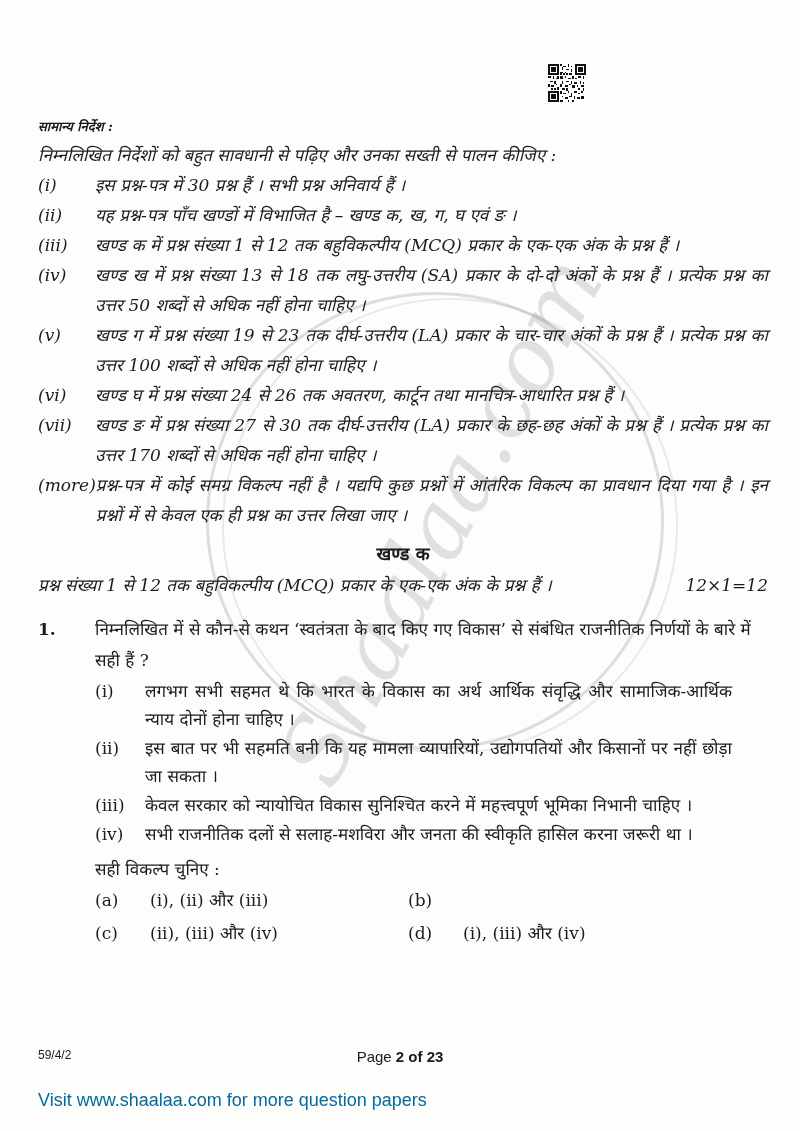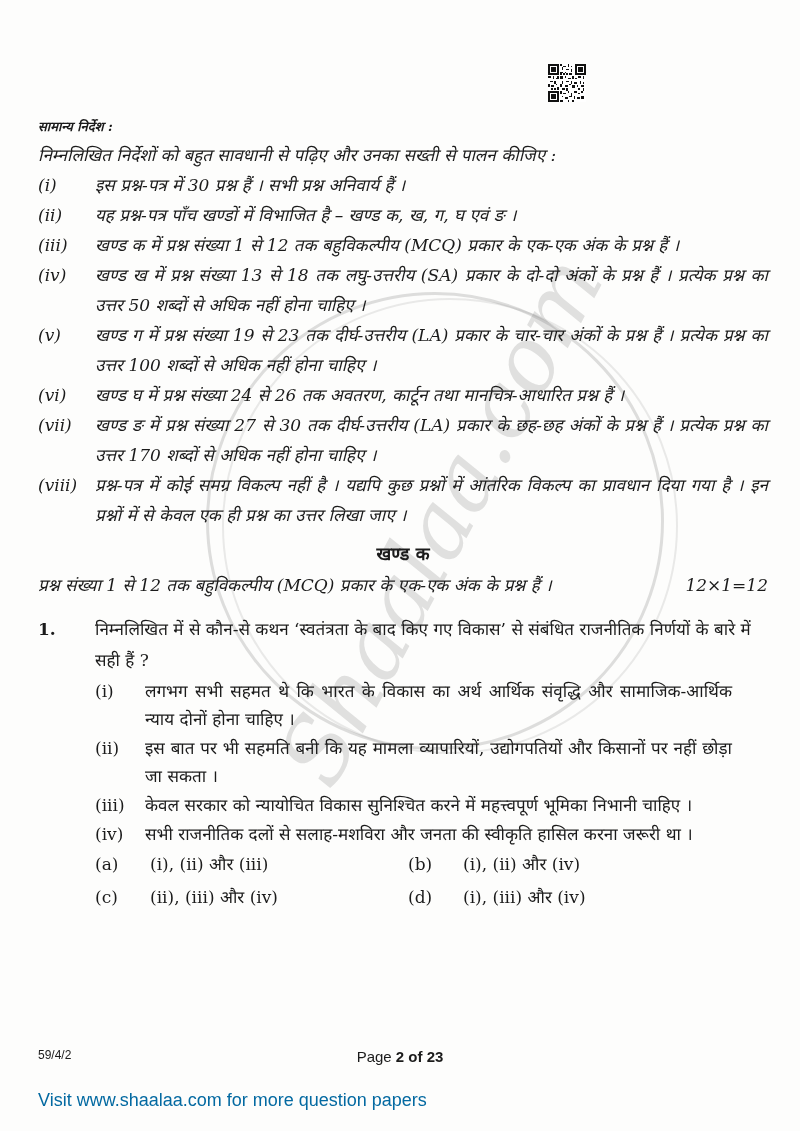--- a/index.html
+++ b/index.html
@@ -258,21 +258,21 @@
     </div>
     <div class="ins-item">
       <span class="ins-num">(vi)</span>
       <span class="ins-text">खण्ड घ में प्रश्न संख्या 24 से 26 तक अवतरण, कार्टून तथा मानचित्र-आधारित प्रश्न हैं ।</span>
     </div>
     <div class="ins-item">
       <span class="ins-num">(vii)</span>
       <span class="ins-text">खण्ड ङ में प्रश्न संख्या 27 से 30 तक दीर्घ-उत्तरीय (LA) प्रकार के छह-छह अंकों के प्रश्न हैं । प्रत्येक प्रश्न का उत्तर 170 शब्दों से अधिक नहीं होना चाहिए ।</span>
     </div>
     <div class="ins-item">
-      <span class="ins-num">(viii)</span>
+      <span class="ins-num">(more)</span>
       <span class="ins-text">प्रश्न-पत्र में कोई समग्र विकल्प नहीं है । यद्यपि कुछ प्रश्नों में आंतरिक विकल्प का प्रावधान दिया गया है । इन प्रश्नों में से केवल एक ही प्रश्न का उत्तर लिखा जाए ।</span>
     </div>
 
     <div class="section-heading">खण्ड क</div>
     <div class="section-intro">
       <span>प्रश्न संख्या 1 से 12 तक बहुविकल्पीय (MCQ) प्रकार के एक-एक अंक के प्रश्न हैं ।</span>
       <span>12×1=12</span>
     </div>
 
     <div class="question">
@@ -290,29 +290,29 @@
     </div>
     <div class="stmt">
       <span class="stmt-num">(iii)</span>
       <span class="stmt-text">केवल सरकार को न्यायोचित विकास सुनिश्चित करने में महत्त्वपूर्ण भूमिका निभानी चाहिए ।</span>
     </div>
     <div class="stmt">
       <span class="stmt-num">(iv)</span>
       <span class="stmt-text">सभी राजनीतिक दलों से सलाह-मशविरा और जनता की स्वीकृति हासिल करना जरूरी था ।</span>
     </div>
 
+    <div class="choose-prompt">सही विकल्प चुनिए :</div>
 
     <div class="opt-row">
       <div class="opt opt-col1">
         <span class="opt-label">(a)</span>
         <span class="opt-text">(i), (ii) और (iii)</span>
       </div>
       <div class="opt">
         <span class="opt-label">(b)</span>
-        <span class="opt-text">(i), (ii) और (iv)</span>
       </div>
     </div>
     <div class="opt-row">
       <div class="opt opt-col1">
         <span class="opt-label">(c)</span>
         <span class="opt-text">(ii), (iii) और (iv)</span>
       </div>
       <div class="opt">
         <span class="opt-label">(d)</span>
         <span class="opt-text">(i), (iii) और (iv)</span>

